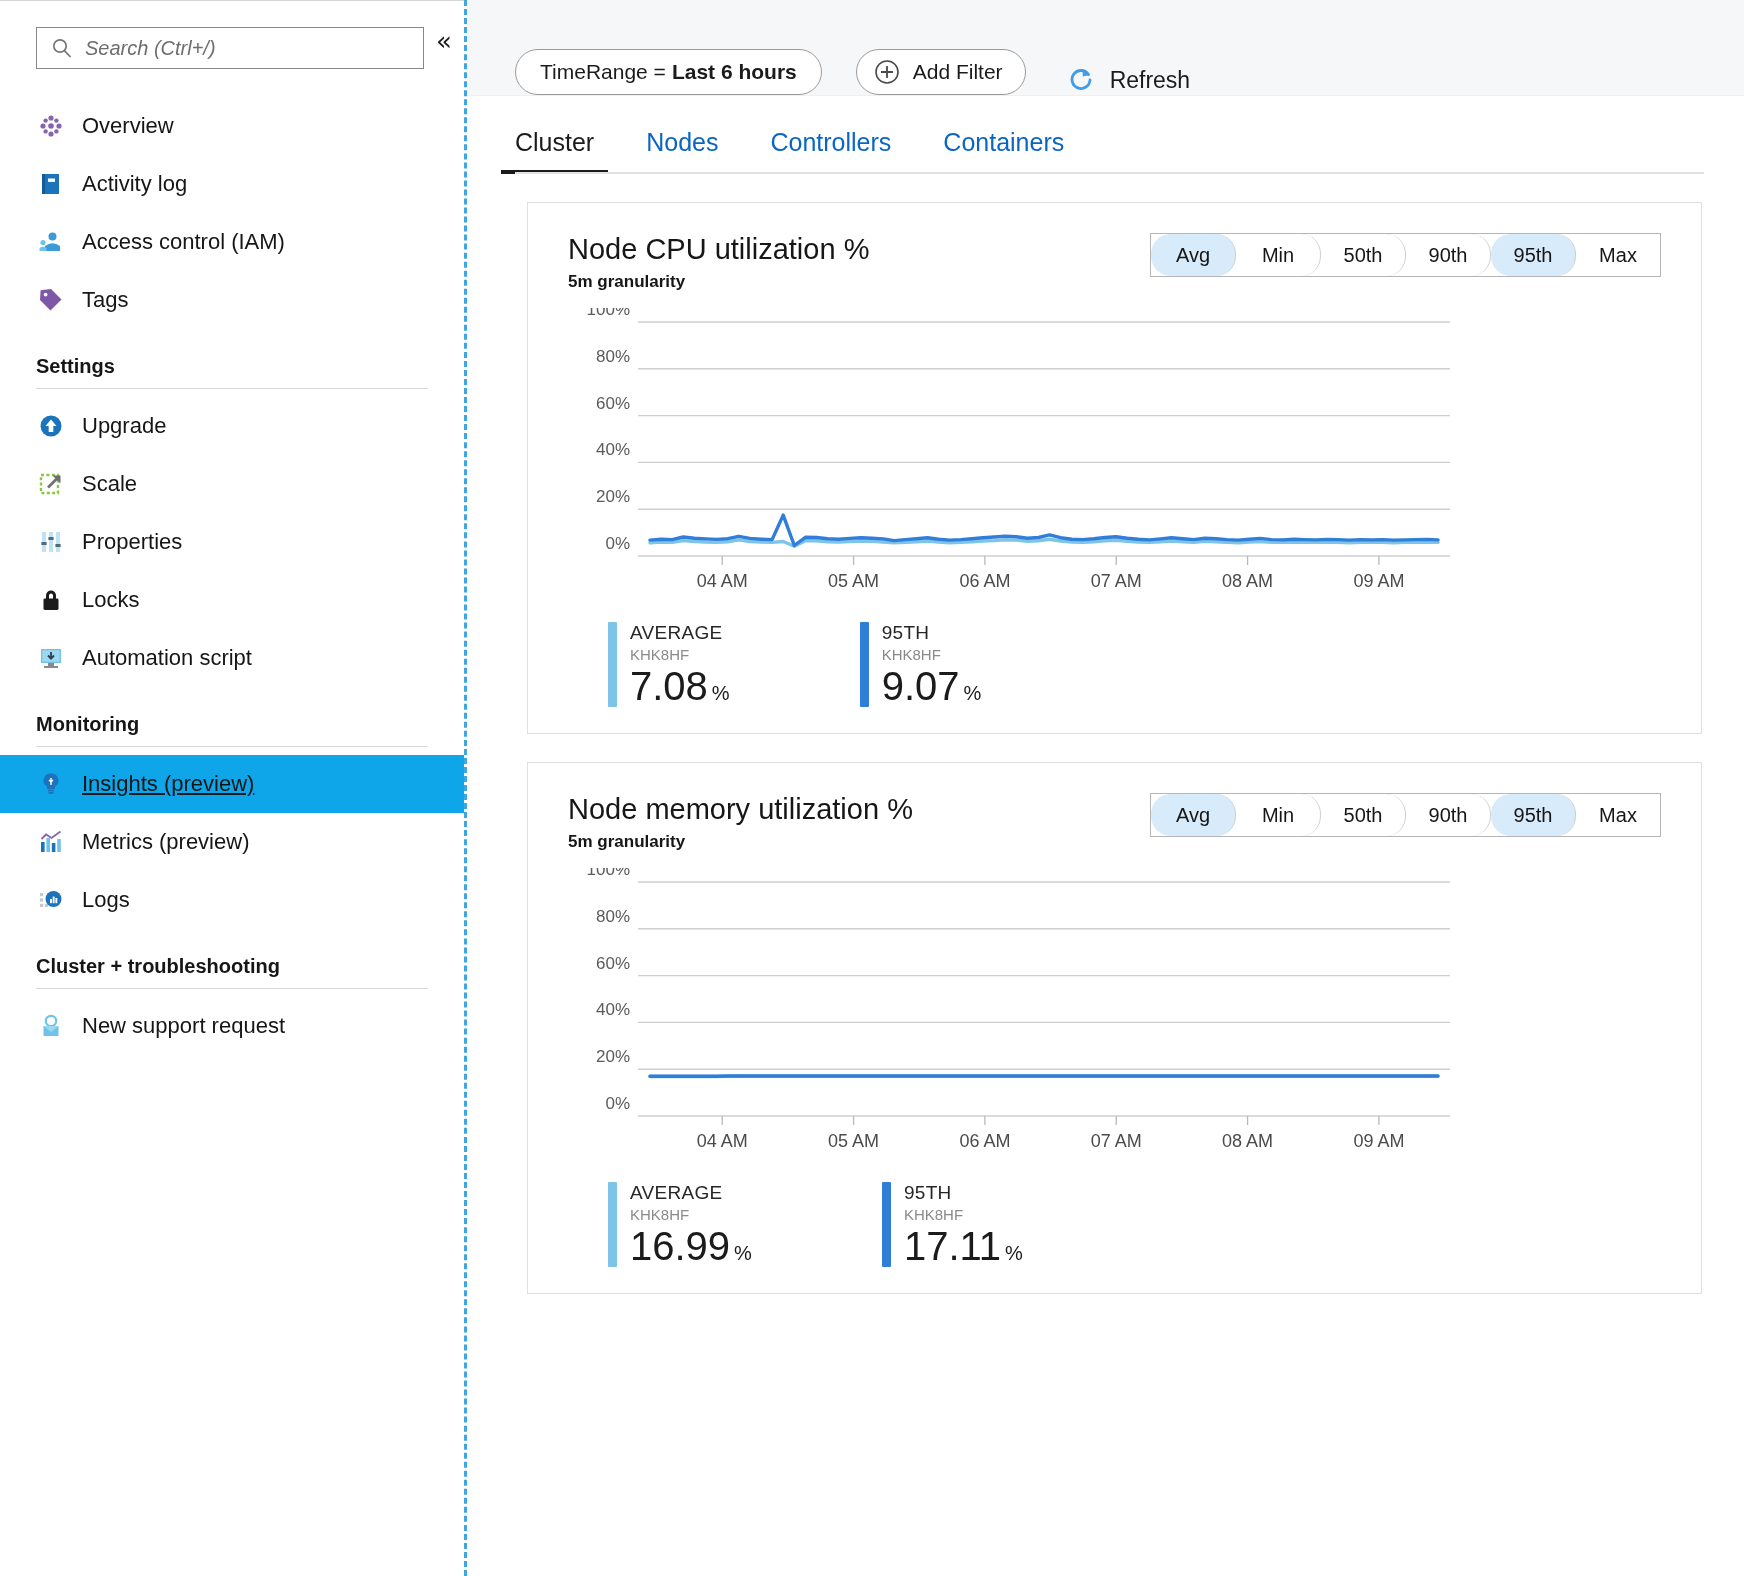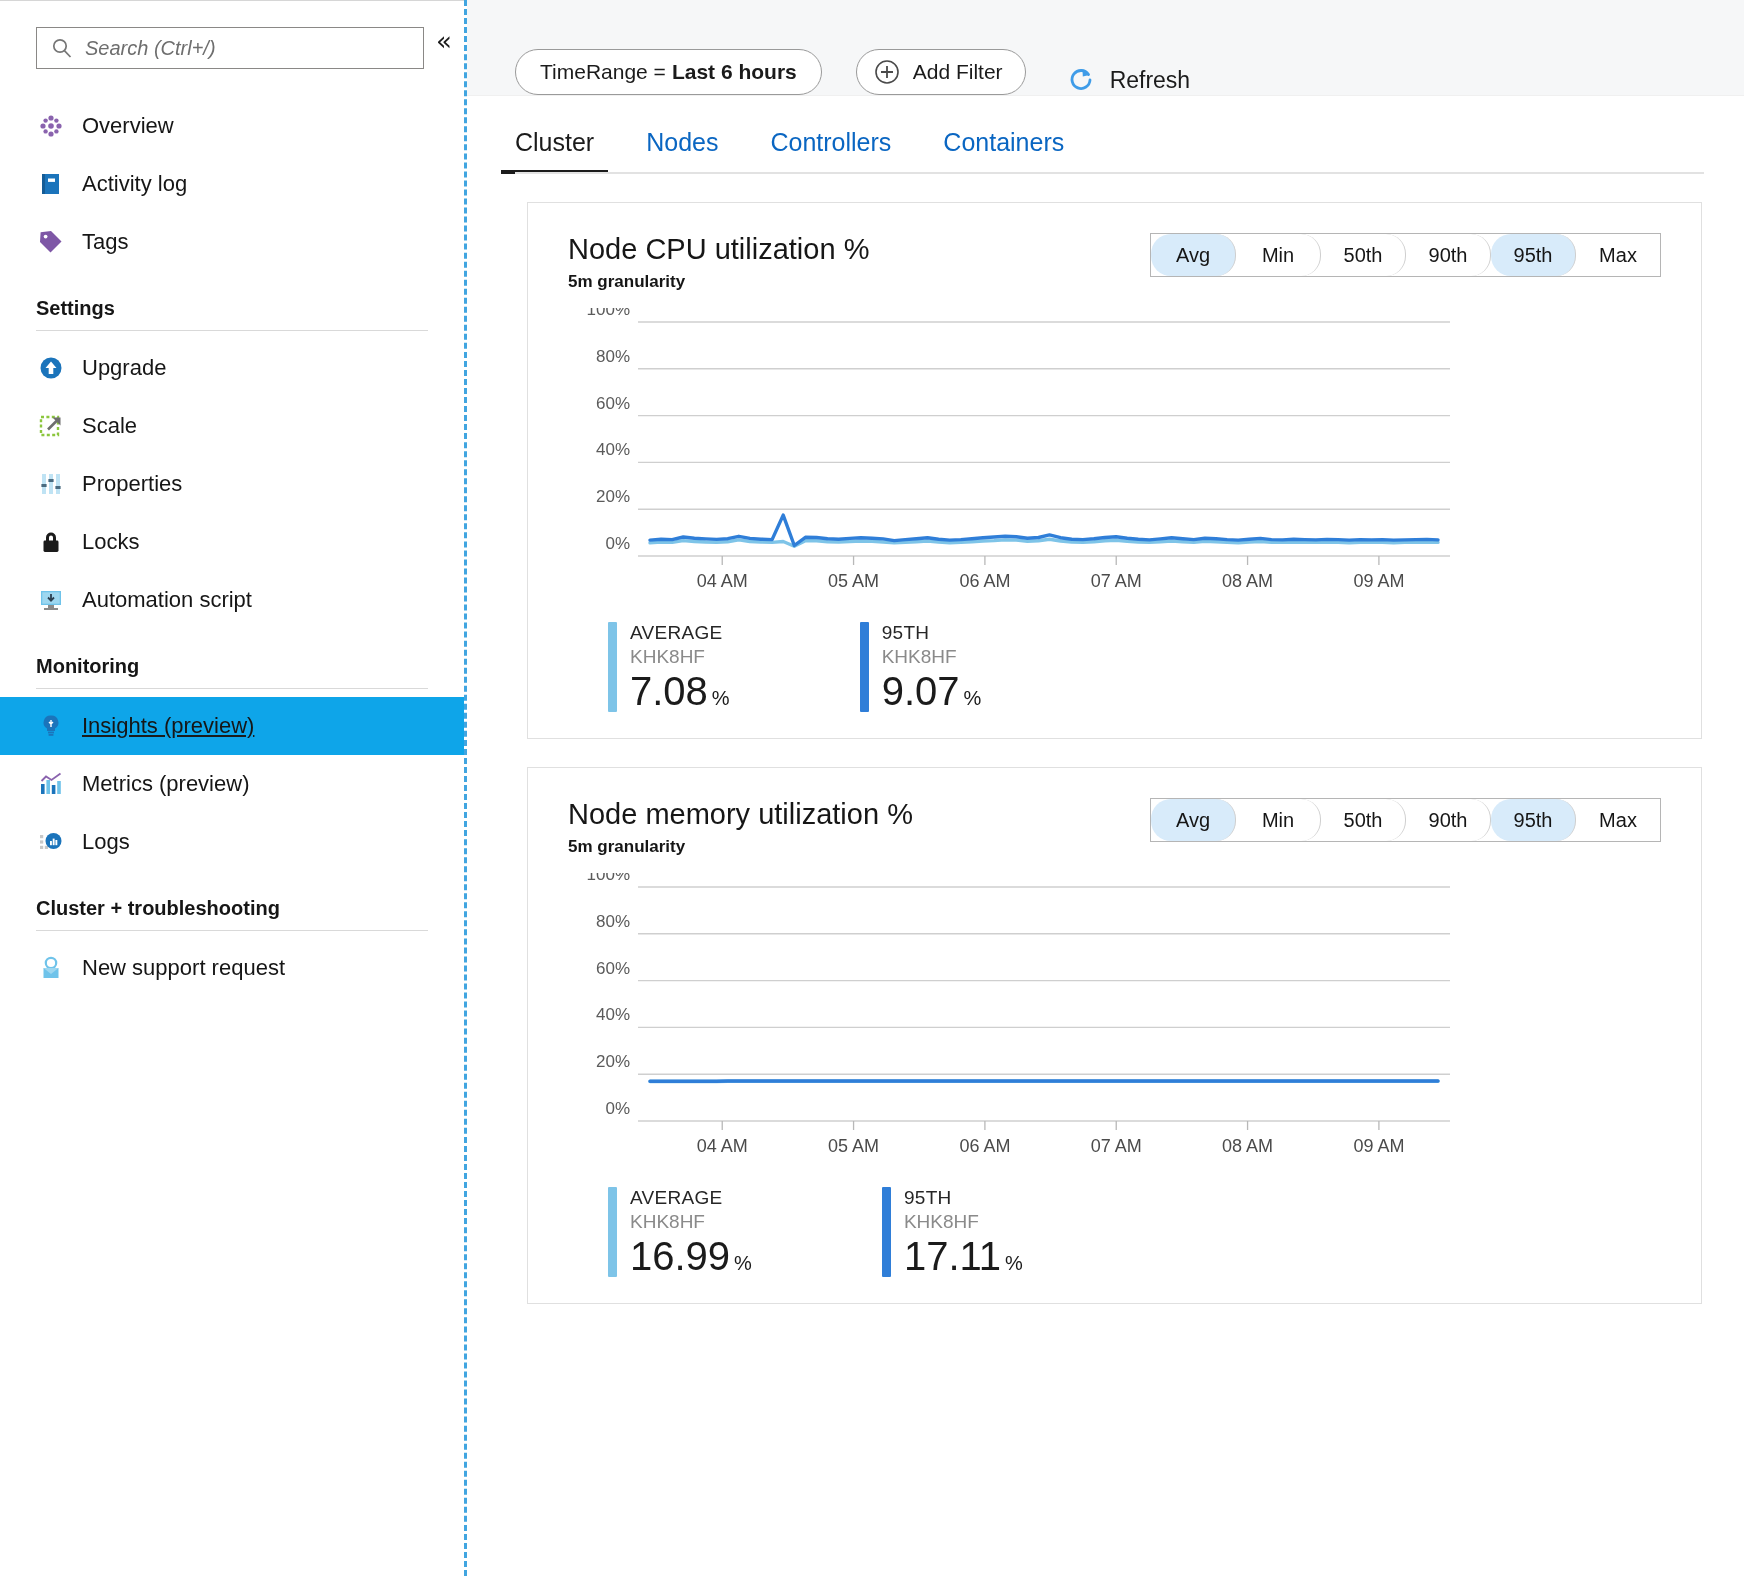--- a/index.html
+++ b/index.html
@@ -169,21 +169,21 @@
   .seg-btn:last-child { border-right: 0; }
   .seg-btn.on { background: #d8ebfa; }
 
   .plot { position: relative; margin-top: 16px; }
   .plot svg { display: block; }
 
   .legend { display: flex; margin-top: 14px; padding-left: 40px; }
   .stat { display: flex; margin-right: 130px; }
   .stat-bar { width: 9px; border-radius: 1px; margin-right: 13px; }
   .stat-label { font-size: 19px; color: #262626; letter-spacing: .3px; }
-  .stat-node { font-size: 19px; color: #8a8a8a; margin-top: 2px; }
+  .stat-node { font-size: 15px; color: #8a8a8a; margin-top: 2px; }
   .stat-val { font-size: 40px; color: #1b1b1b; line-height: 1.05; margin-top: 2px; }
   .stat-unit { font-size: 20px; color: #1b1b1b; margin-left: 4px; }
 </style>
 </head>
 <body>
 
 <div class="app">
 
   <div class="sidebar">
 
@@ -225,20 +225,31 @@
         <span class="nav-ico">
           <svg width="26" height="26" viewBox="0 0 26 26">
             <rect x="4" y="3" width="17" height="20" fill="#1b74bb"></rect>
             <rect x="4" y="3" width="3" height="20" fill="#155c96"></rect>
             <rect x="10" y="7.5" width="7" height="3.4" fill="#ffffff"></rect>
           </svg>
         </span>
         <span class="nav-label">Activity log</span>
       </div>
 
+      <div class="nav-item">
+        <span class="nav-ico">
+          <svg width="26" height="26" viewBox="0 0 26 26">
+            <circle cx="14.5" cy="7.5" r="4" fill="#3a9bd9"></circle>
+            <path d="M7 22 L7 17 Q14.5 11.5 22 17 L22 22 Z" fill="#3a9bd9"></path>
+            <circle cx="5" cy="13.5" r="2.6" fill="#6fc3ea"></circle>
+            <path d="M1.5 22 L1.5 19 Q5 16.5 8.5 19 L8.5 22 Z" fill="#6fc3ea"></path>
+          </svg>
+        </span>
+        <span class="nav-label">Access control (IAM)</span>
+      </div>
 
       <div class="nav-item">
         <span class="nav-ico">
           <svg width="26" height="26" viewBox="0 0 26 26">
             <path d="M13 2 L23.5 12.5 L12.5 23.5 L2 13 L2.6 3.2 Z" fill="#7e57a6"></path>
             <circle cx="7.6" cy="7.6" r="1.9" fill="#ffffff"></circle>
           </svg>
         </span>
         <span class="nav-label">Tags</span>
       </div>

